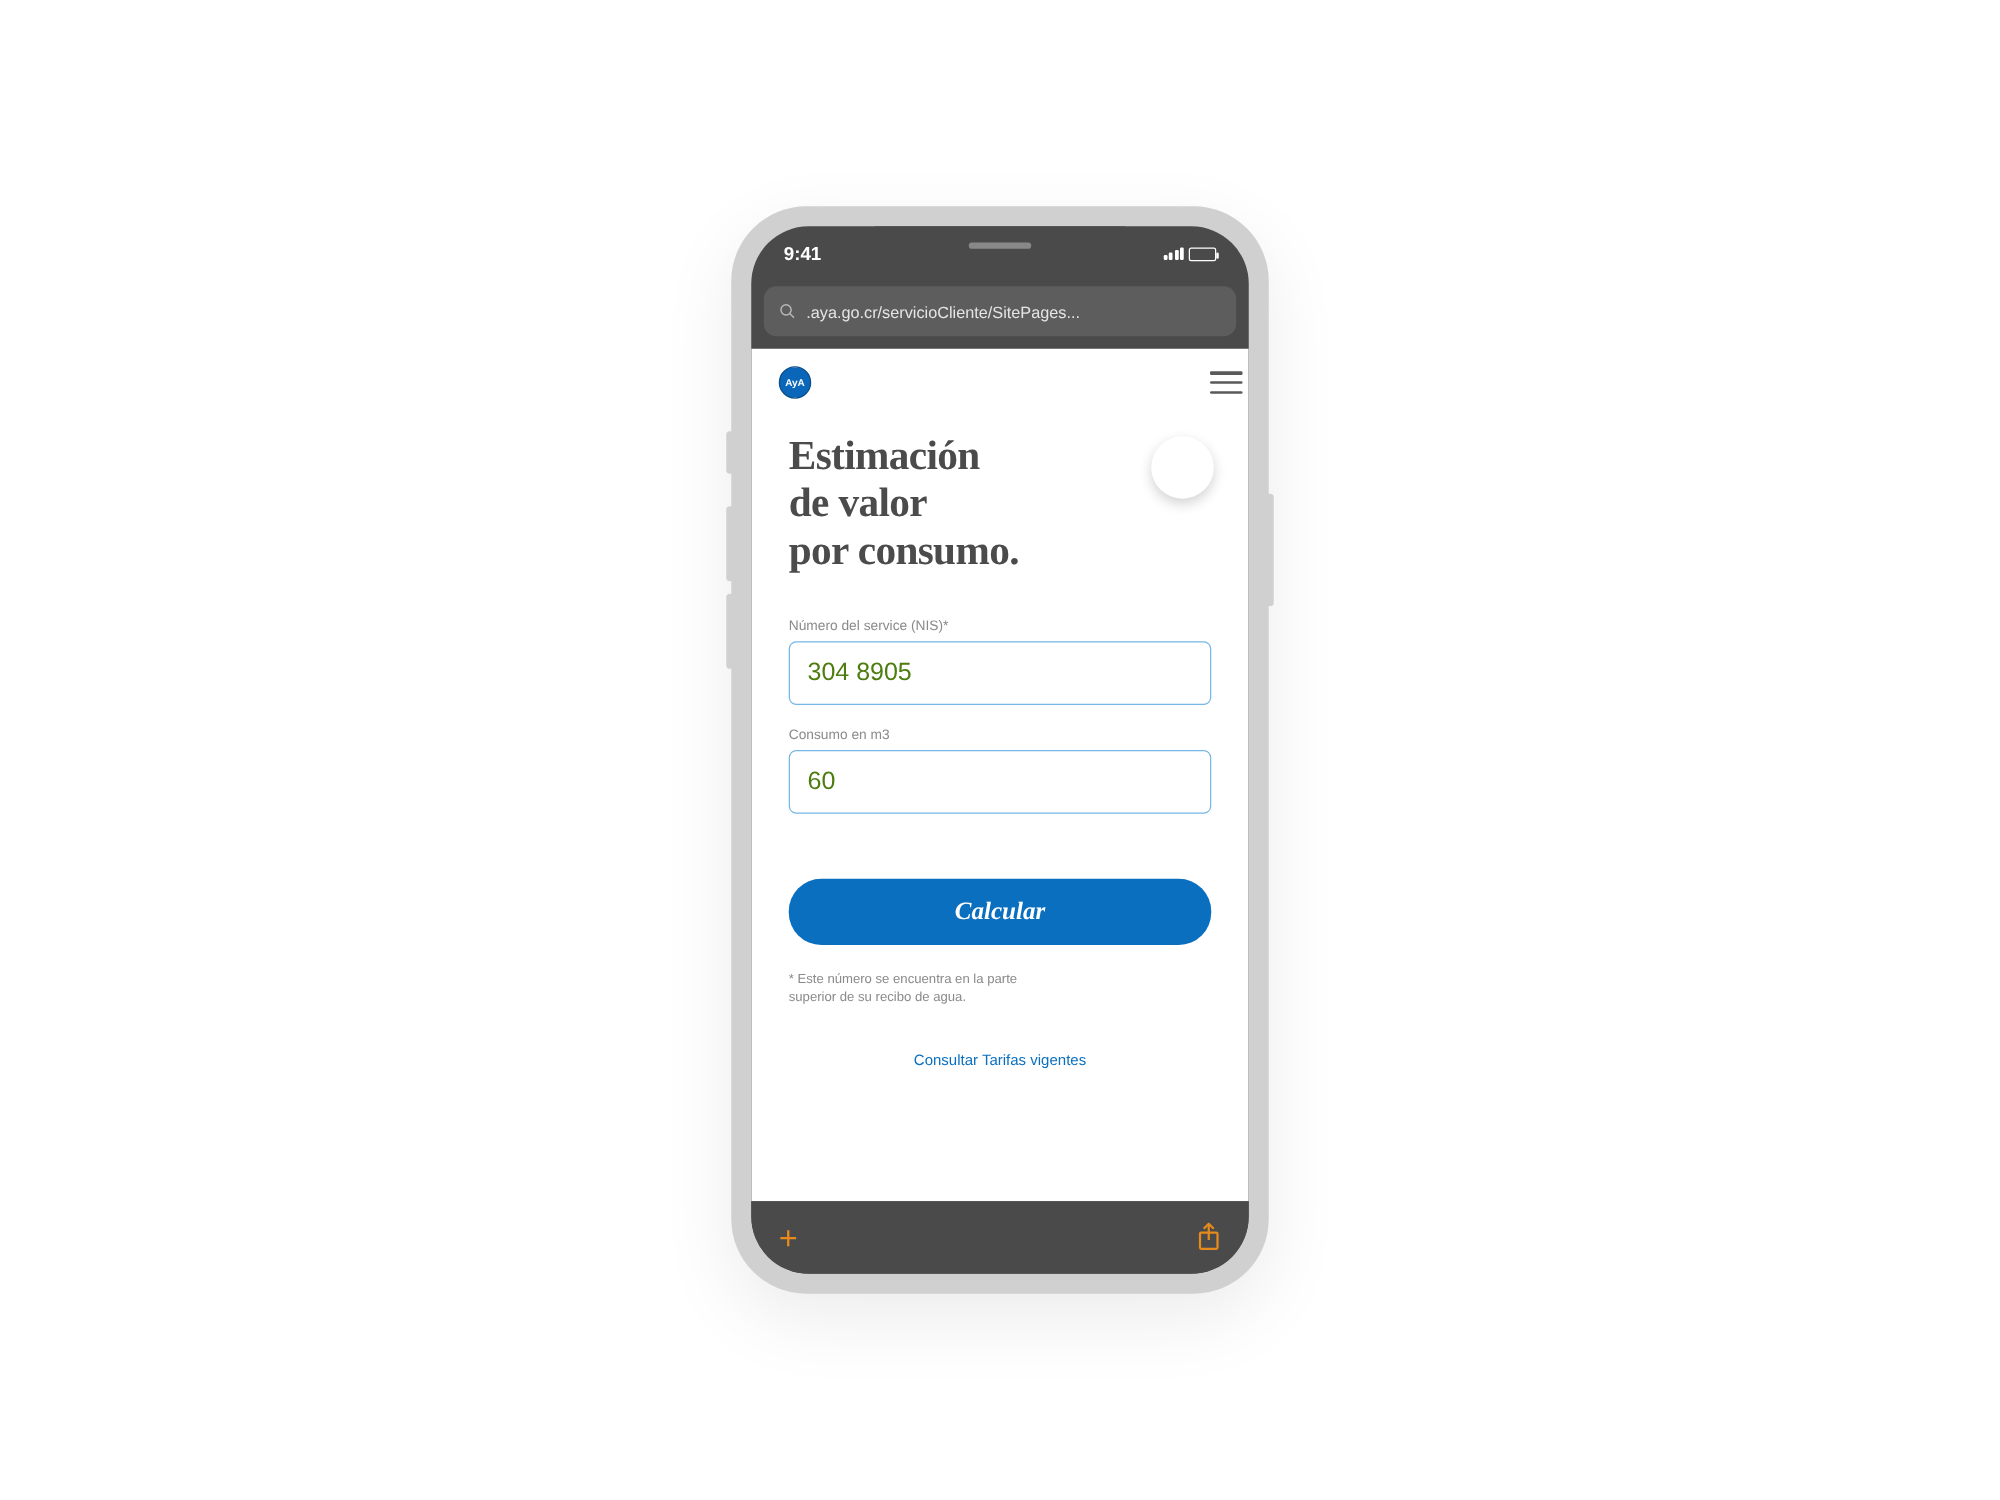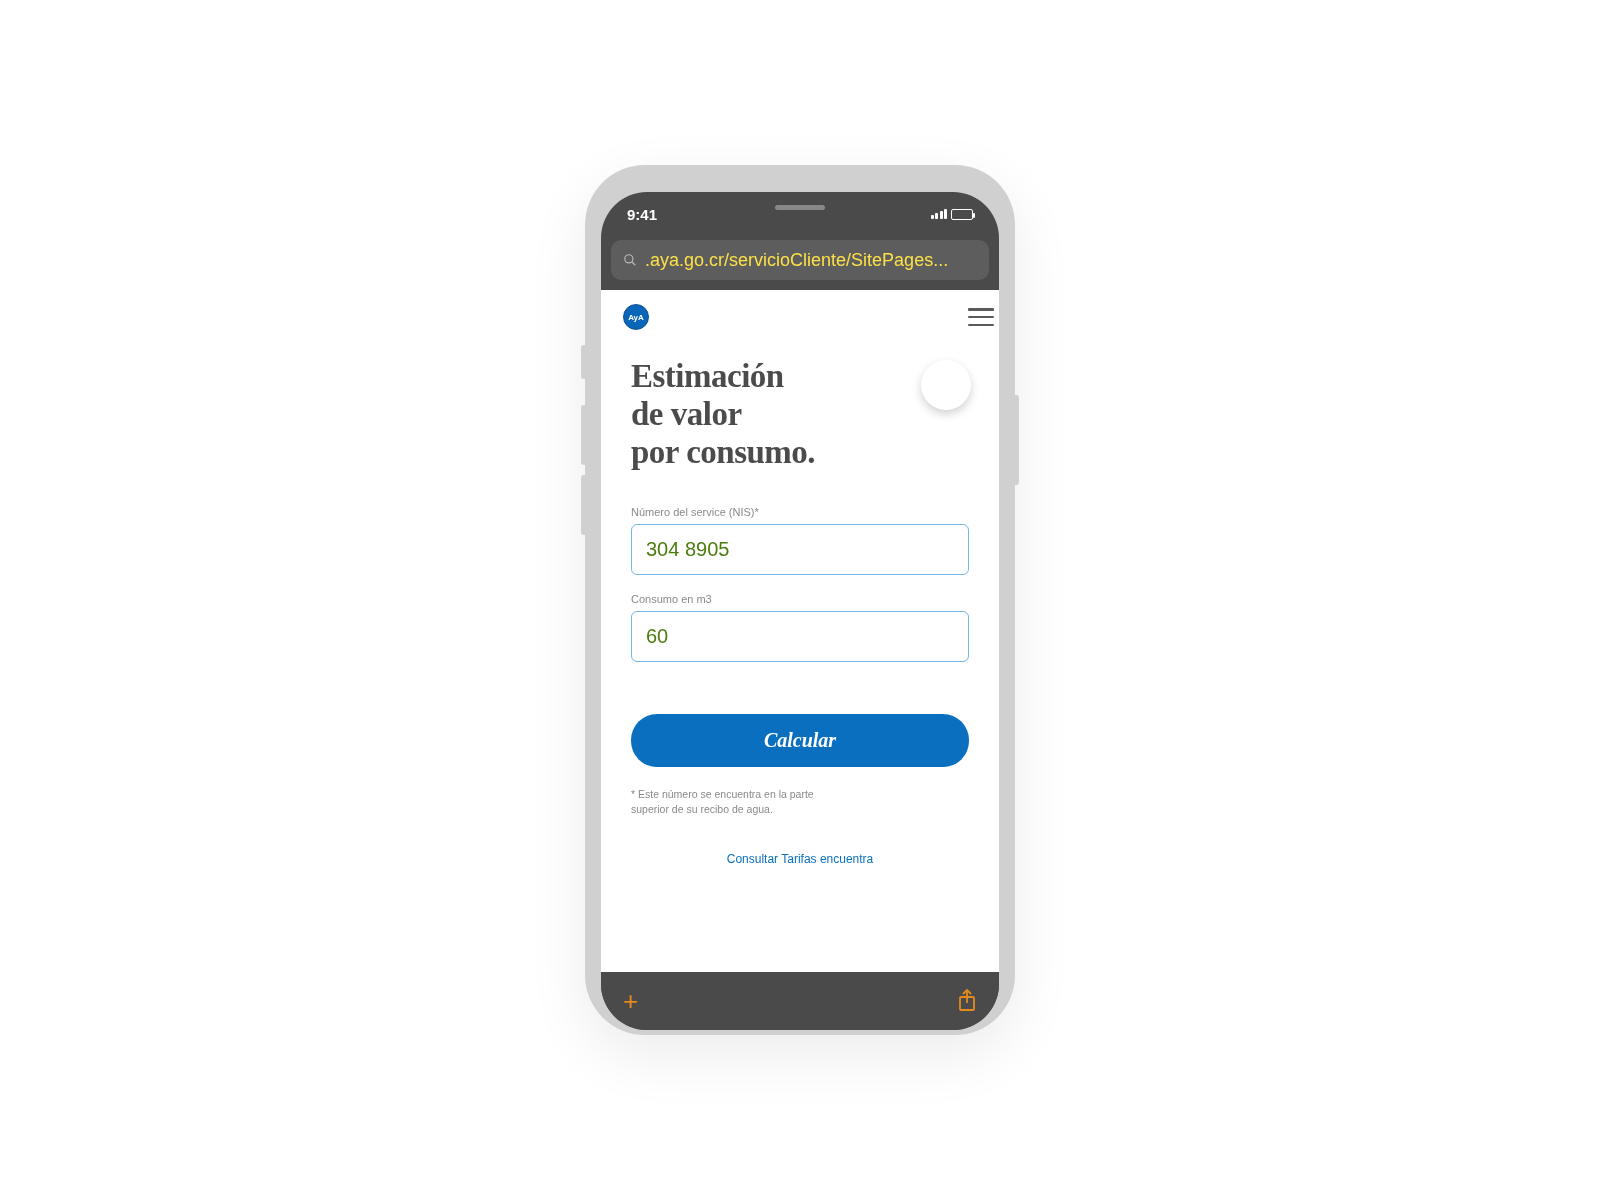--- a/index.html
+++ b/index.html
@@ -38,21 +38,20 @@
   .side-button.left2 { left: -4px; top: 240px; width: 6px; height: 60px; }
   .side-button.left3 { left: -4px; top: 310px; width: 6px; height: 60px; }
   .side-button.right1 { right: -4px; top: 230px; width: 6px; height: 90px; }
   .screen-outer {
     width: 100%;
     height: 100%;
     background: #4a4a4a;
     border-radius: 46px;
     overflow: hidden;
     position: relative;
-    margin-top: 11px;
   }
   .notch {
     position: absolute;
     top: 0;
     left: 50%;
     transform: translateX(-50%);
     width: 200px;
     height: 30px;
     background: #4a4a4a;
     border-bottom-left-radius: 18px;
@@ -103,22 +102,22 @@
     top: 48px;
     left: 10px;
     right: 10px;
     height: 40px;
     background: #5d5d5d;
     border-radius: 10px;
     display: flex;
     align-items: center;
     padding: 0 12px;
     gap: 8px;
-    color: #fde047;
-    font-size: 18px;
+    color: #e5e5e5;
+    font-size: 13px;
     z-index: 10;
   }
   .content {
     position: absolute;
     top: 98px;
     left: 0;
     right: 0;
     bottom: 58px;
     background: #ffffff;
     overflow: hidden;
@@ -290,21 +289,21 @@
             <label class="field-label">Número del service (NIS)*</label>
             <input class="field-input" type="text" value="304 8905" style="">
 
             <label class="field-label">Consumo en m3</label>
             <input class="field-input" type="text" value="60" style="">
 
             <button class="calc-button">Calcular</button>
 
             <p class="footnote">* Este número se encuentra en la parte superior de su recibo de agua.</p>
 
-            <p class="tariff-link">Consultar Tarifas encuentra</p>
+            <p class="tariff-link">Consultar Tarifas vigentes</p>
           </div>
         </div>
       </div>
 
       <div class="bottom-bar">
         <div class="plus-icon">+</div>
         <div class="share-icon">
           <svg width="20" height="24" viewBox="0 0 20 24" fill="none" stroke="#e68a1c" stroke-width="1.8">
             <rect x="3" y="8" width="14" height="13" rx="1"></rect>
             <line x1="10" y1="1" x2="10" y2="14"></line>

